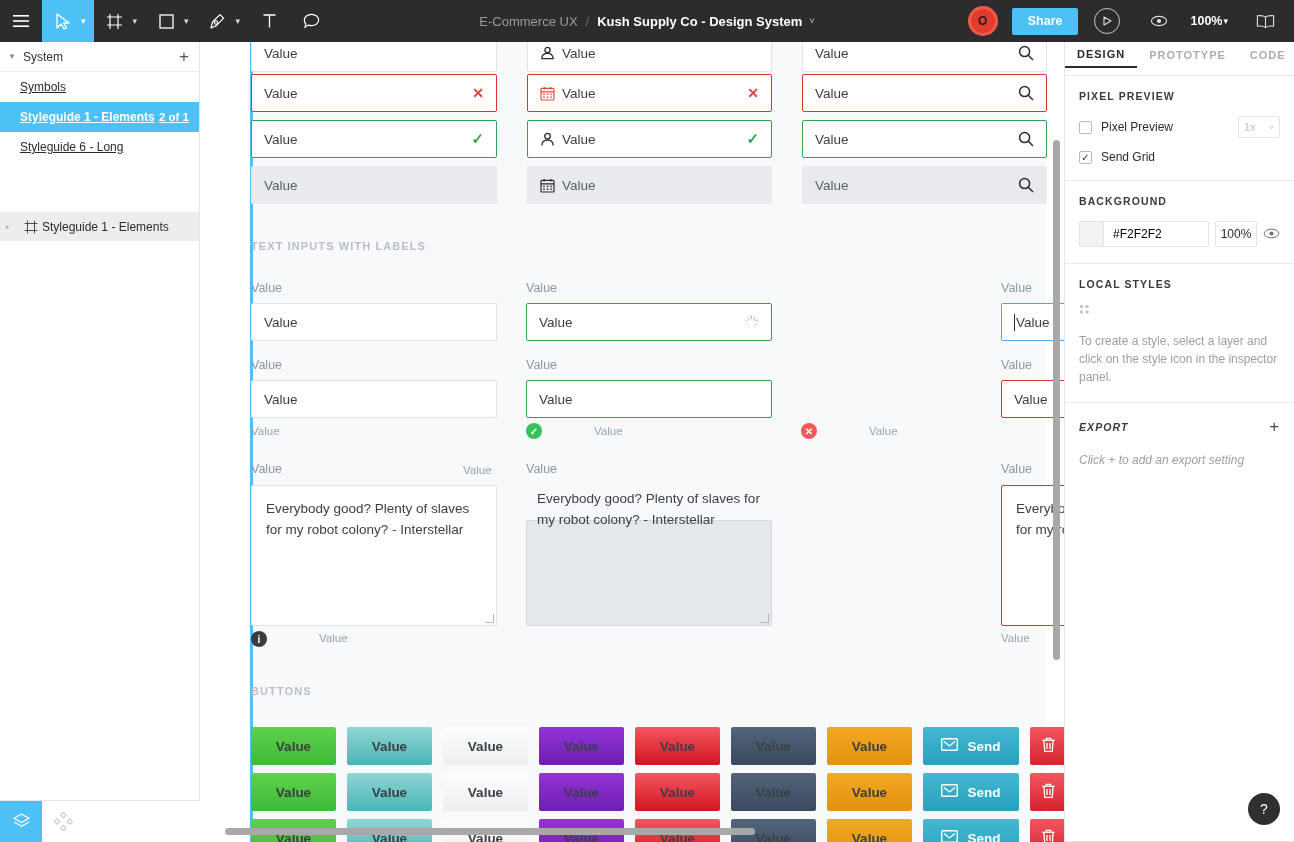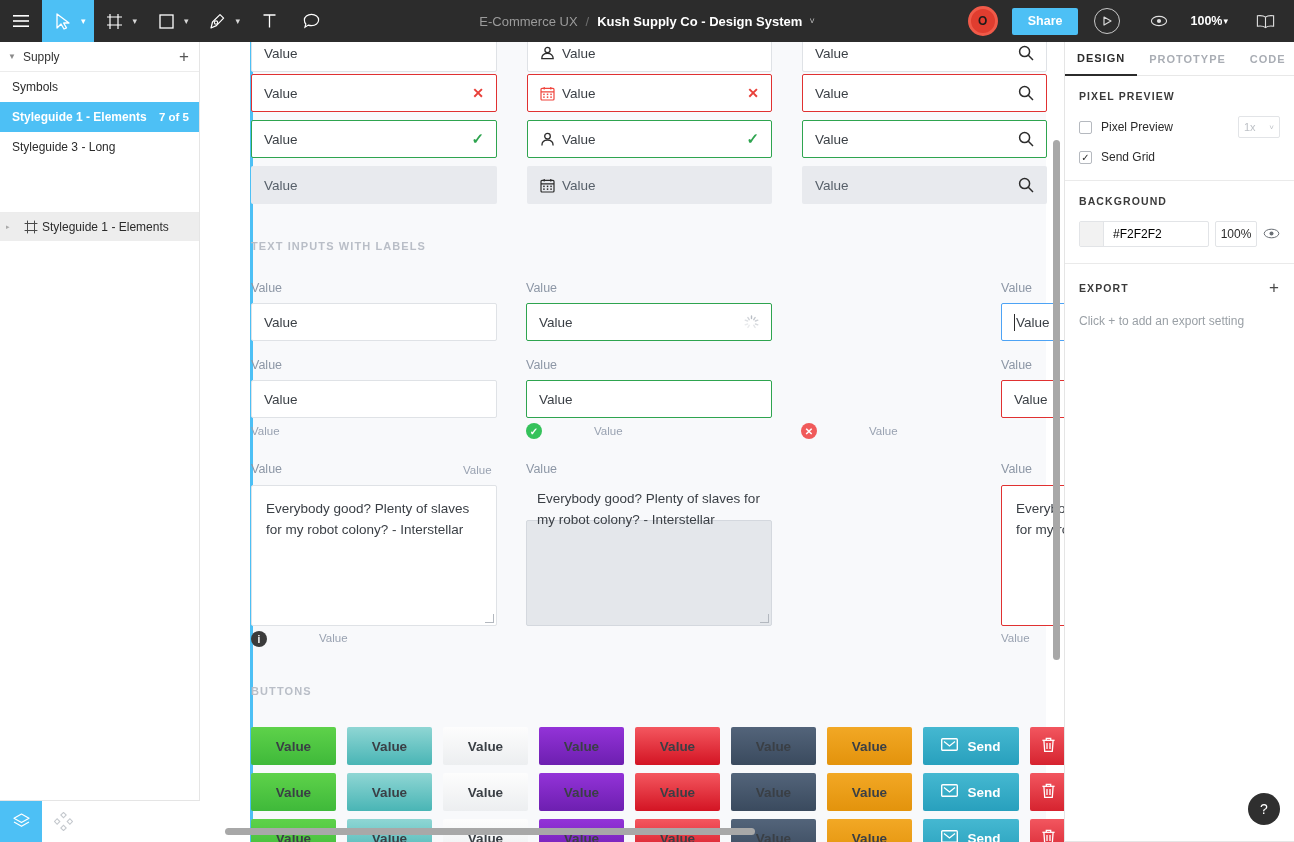--- a/index.html
+++ b/index.html
@@ -61,21 +61,21 @@
   }
   #pages-head {
     height: 30px; display: flex; align-items: center;
     padding: 0 10px 0 8px; border-bottom: 1px solid #ececec;
   }
   #pages-head .tri { color: #8a8a8a; font-size: 8px; margin-right: 7px; }
   #pages-head .lbl { font-size: 12px; color: #333; flex: 1; }
   #pages-head .plus { color: #555; font-size: 17px; line-height: 1; }
   .page-item {
     height: 30px; display: flex; align-items: center;
-    padding: 0 10px 0 12px; font-size: 12px; color: #2b2b2b;
+    padding: 0 10px 0 20px; font-size: 12px; color: #2b2b2b; text-decoration: underline;
   }
   .page-item.selected { background: #4dc0f5; color: #fff; font-weight: bold; }
   .page-item .count { margin-left: auto; font-size: 11.5px; }
   #pages-clip { height: 140px; overflow: hidden; }
   #layers-list { border-top: 1px solid #ececec; background: #fff; }
   .layer-row {
     height: 28px; display: flex; align-items: center; padding-left: 6px;
     font-size: 12px; color: #2b2b2b; background: #ededed;
   }
   .layer-row .tri { color: #aaa; font-size: 7px; width: 14px; }
@@ -170,21 +170,21 @@
     background: #a8a8a8; border-radius: 4px;
   }
 
   
   #right {
     position: absolute; right: 0; top: 42px; width: 230px; height: 800px;
     background: #ffffff; border-left: 1px solid #e5e5e5;
   }
   #rtabs { height: 34px; display: flex; border-bottom: 1px solid #e8e8e8; }
   #rtabs .rtab {
-    padding: 0 12px; height: 34px; display: flex; align-items: center;
+    padding: 0 12px; height: 26px; display: flex; align-items: center;
     font-size: 11px; letter-spacing: 1px; color: #a9adb4; font-weight: bold;
   }
   #rtabs .rtab.active { color: #2b2b2b; border-bottom: 2px solid #2b2b2b; }
   .rsec { border-bottom: 1px solid #eaeaea; padding: 14px 14px 16px 14px; }
   .rsec h4 {
     font-size: 10.5px; letter-spacing: 1.1px; color: #3a3a3a;
     font-weight: bold; margin-bottom: 14px; display: flex; align-items: center;
   }
   .rsec h4 .plus { margin-left: auto; font-size: 17px; font-weight: normal; color: #4a4a4a; }
   .crow { display: flex; align-items: center; margin-bottom: 12px; }
@@ -321,35 +321,35 @@
             <path d="M9.5 3.2 L9.5 13.6"></path>
           </g>
         </svg>
     </div>
   </div>
 </div>
 
 <div id="left">
   <div id="pages-head">
     <span class="tri">▼</span>
-    <span class="lbl">Supply</span>
+    <span class="lbl">System</span>
     <span class="plus">+</span>
   </div>
 
   <div id="pages-clip">
     <div class="page-item">
       <span>Symbols</span>
       <span class="count"></span>
     </div>
     <div class="page-item selected">
       <span>Styleguide 1 - Elements</span>
-      <span class="count">7 of 5</span>
+      <span class="count">2 of 1</span>
     </div>
     <div class="page-item">
-      <span>Styleguide 3 - Long</span>
+      <span>Styleguide 6 - Long</span>
       <span class="count"></span>
     </div>
   </div>
 
   <div id="layers-list">
     <div class="layer-row">
       <span class="tri">▸</span>
       <span class="ic">
         <svg width="14" height="14" viewBox="0 0 14 14">
             <g stroke="#4a4a4a" stroke-width="1" fill="none">
@@ -742,22 +742,36 @@
       <span class="opbox">100%</span>
       <span>
         <svg width="17" height="11" viewBox="0 0 17 11">
             <ellipse cx="8.5" cy="5.5" rx="7.3" ry="4.3" fill="none" stroke="#6a6f75" stroke-width="1"></ellipse>
             <circle cx="8.5" cy="5.5" r="2" fill="#6a6f75"></circle>
           </svg>
       </span>
     </div>
   </div>
 
-
-  <div class="rsec" style="border-bottom:none;">
+  <div class="rsec">
+    <h4>LOCAL STYLES</h4>
+    <div class="dots6">
+      <svg width="14" height="14" viewBox="0 0 14 14">
+          <g fill="#c3c7cc">
+            <rect x="1" y="1" width="3" height="3"></rect>
+            <rect x="6.5" y="1" width="3" height="3"></rect>
+            <rect x="1" y="6.5" width="3" height="3"></rect>
+            <rect x="6.5" y="6.5" width="3" height="3"></rect>
+          </g>
+        </svg>
+    </div>
+    <div class="rtext">To create a style, select a layer and click on the style icon in the inspector panel.</div>
+  </div>
+
+  <div class="rsec" style="border-bottom:none;font-style:italic;">
     <h4>
       <span>EXPORT</span>
       <span class="plus">+</span>
     </h4>
     <div class="rtext">Click + to add an export setting</div>
   </div>
 
   <div id="helpbtn">?</div>
   <div id="rightbar-bottom"></div>
 </div>

